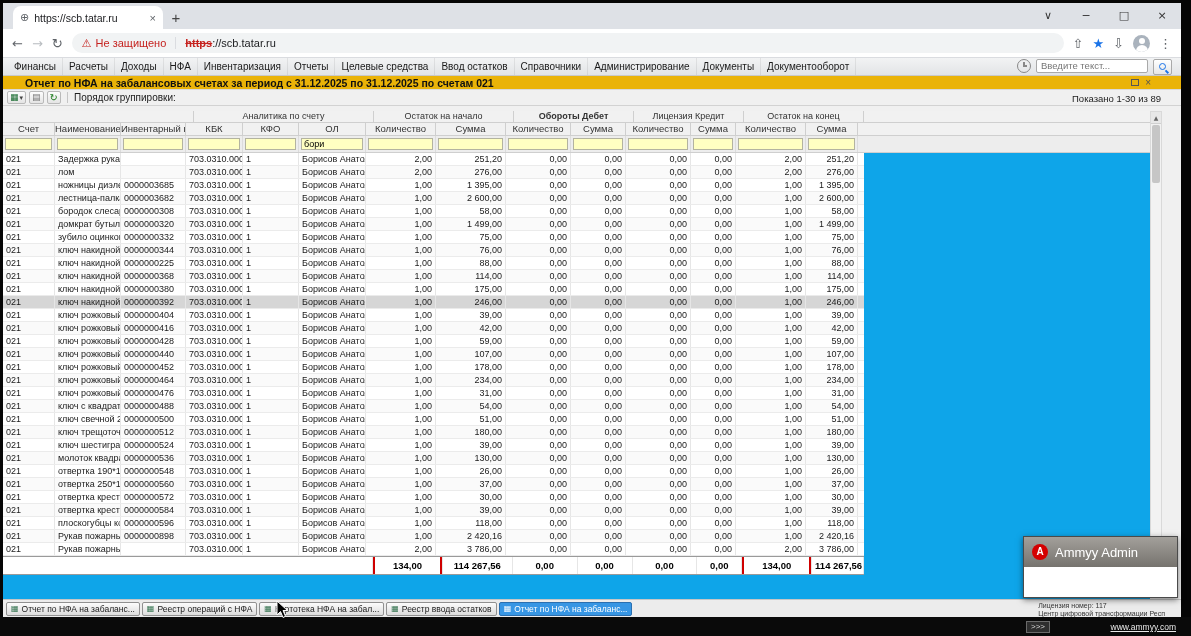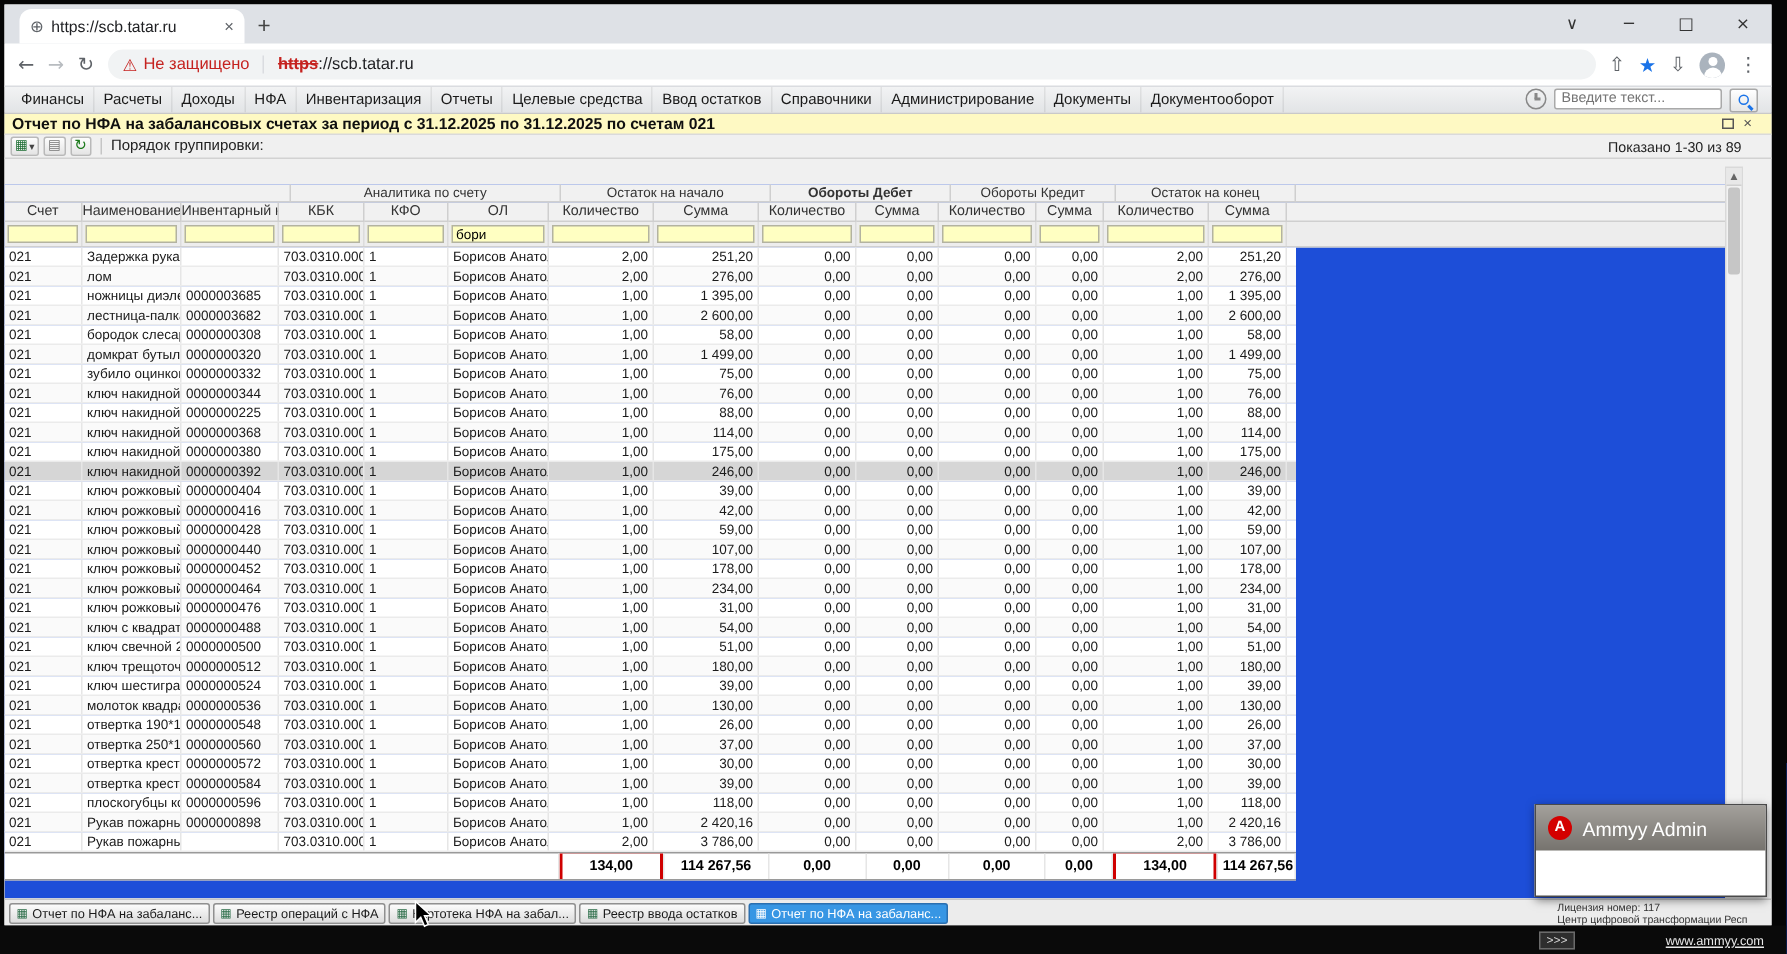--- a/index.html
+++ b/index.html
@@ -39,38 +39,38 @@
   .menu-right { display:flex; align-items:flex-start; gap:5px; padding-right:4px; }
   .clock-ic { width:14px; height:14px; border:1.5px solid #888; border-radius:50%; position:relative; }
   .clock-ic::before { content:""; position:absolute; left:5px; top:2px; width:1.5px; height:4.5px; background:#888; }
   .clock-ic::after { content:""; position:absolute; left:5px; top:5.5px; width:4px; height:1.5px; background:#888; }
   .search-input { width:112px; height:14px; font-size:9.5px; padding:0 4px; border:1px solid #a9a9a9; border-radius:2px; font-family:"Liberation Sans",sans-serif; }
   .search-btn { width:19px; height:16px; border:1px solid #a9a9a9; background:linear-gradient(#fff,#e6e6e6); display:flex; align-items:center; justify-content:center; border-radius:2px; }
   .lens { width:7px; height:7px; border:1.5px solid #1a73e8; border-radius:50%; position:relative; }
   .lens::after { content:""; position:absolute; width:1.5px; height:4px; background:#1a73e8; transform:rotate(-45deg); left:6px; top:5.5px; }
 
   
-  .rpt-title-row { height:14px; background:#fef9c3; border-bottom:1px solid #dadada; display:flex; align-items:center; padding:0 5px; flex:none; }
+  .rpt-title-row { height:14px; background:#eab308; border-bottom:1px solid #dadada; display:flex; align-items:center; padding:0 22px; flex:none; }
   .rpt-title { font-size:10.5px; font-weight:bold; color:#101010; flex:1; white-space:nowrap; overflow:hidden; }
   .mini-sq { width:8px; height:7px; border:1px solid #555; display:inline-block; }
   .mini-x { font-size:10px; color:#555; margin-left:6px; margin-right:8px; }
 
   .toolbar { height:16px; background:#f0f0f0; border-bottom:1px solid #d2d2d2; display:flex; align-items:center; padding:0 4px; gap:3px; position:relative; flex:none; }
   .tb-btn { height:13px; border:1px solid #b9b9b9; background:linear-gradient(#fdfdfd,#e4e4e4); border-radius:2px; display:flex; align-items:center; padding:0 2px; gap:1px; }
   .grid-ic { font-family:"DejaVu Sans",sans-serif; font-size:9px; color:#1c6e32; line-height:11px; }
   .grid-ic.gray { color:#777; }
   .dd { font-size:7px; color:#444; font-family:"DejaVu Sans",sans-serif; }
   .refresh-ic { color:#1c7a1c; font-size:10px; font-family:"DejaVu Sans",sans-serif; line-height:11px; }
   .tb-sep { width:1px; height:11px; background:#c5c5c5; margin:0 3px; }
   .tb-label { font-size:10px; color:#222; }
   .paging { position:absolute; right:20px; top:3px; font-size:9.5px; color:#222; }
 
   
   .grid-wrap { flex:1; background:#f0f0f0; position:relative; overflow:hidden; }
-  .grid-content { position:absolute; left:0; top:17px; bottom:0; width:1147px; background:#1d4ed8; }
+  .grid-content { position:absolute; left:0; top:5px; bottom:0; width:1147px; background:#0ea5e9; }
   .ghdr-row, .chdr-row { display:flex; background:#f1f1f1; }
   .gcell { border-right:1px solid #cfcfcf; border-bottom:1px solid #cfcfcf; font-size:9px; color:#333; text-align:center; height:12px; line-height:11px; white-space:nowrap; overflow:hidden; }
   .chdr-row .gcell { height:13px; line-height:12px; font-size:9.5px; }
   .g-fill { flex:1; border-right:none; }
   .g-left { width:191px; } .g-an { width:180px; } .g-beg { width:140px; } .g-deb { width:120px;font-weight:bold; } .g-cred { width:110px; } .g-end { width:120px; }
   .c0{width:52px} .c1{width:66px} .c2{width:65px} .c3{width:57px} .c4{width:56px} .c5{width:67px} .c6{width:70px} .c7{width:70px} .c8{width:65px} .c9{width:55px} .c10{width:65px} .c11{width:45px} .c12{width:70px} .c13{width:52px}
 
   .filter-row { display:flex; height:17px; background:#ededed; border-bottom:1px solid #cfcfcf; }
   .fcell { padding:1px 2px; border-right:1px solid #dcdcdc; display:flex; align-items:center; }
   .fcell.g-fill { border-right:none; }
@@ -199,21 +199,21 @@
       <span class="paging">Показано 1-30 из 89</span>
     </div>
 
     <div class="grid-wrap">
       <div class="grid-content">
         <div class="ghdr-row">
           <div class="gcell g-left"></div>
           <div class="gcell g-an">Аналитика по счету</div>
           <div class="gcell g-beg">Остаток на начало</div>
           <div class="gcell g-deb">Обороты Дебет</div>
-          <div class="gcell g-cred">Обороты Кредит</div>
+          <div class="gcell g-cred">Лицензия Кредит</div>
           <div class="gcell g-end">Остаток на конец</div>
           <div class="gcell g-fill"></div>
         </div>
         <div class="chdr-row">
             <div class="gcell c0">Счет</div>
             <div class="gcell c1">Наименование</div>
             <div class="gcell c2">Инвентарный н...</div>
             <div class="gcell c3">КБК</div>
             <div class="gcell c4">КФО</div>
             <div class="gcell c5">ОЛ</div>

